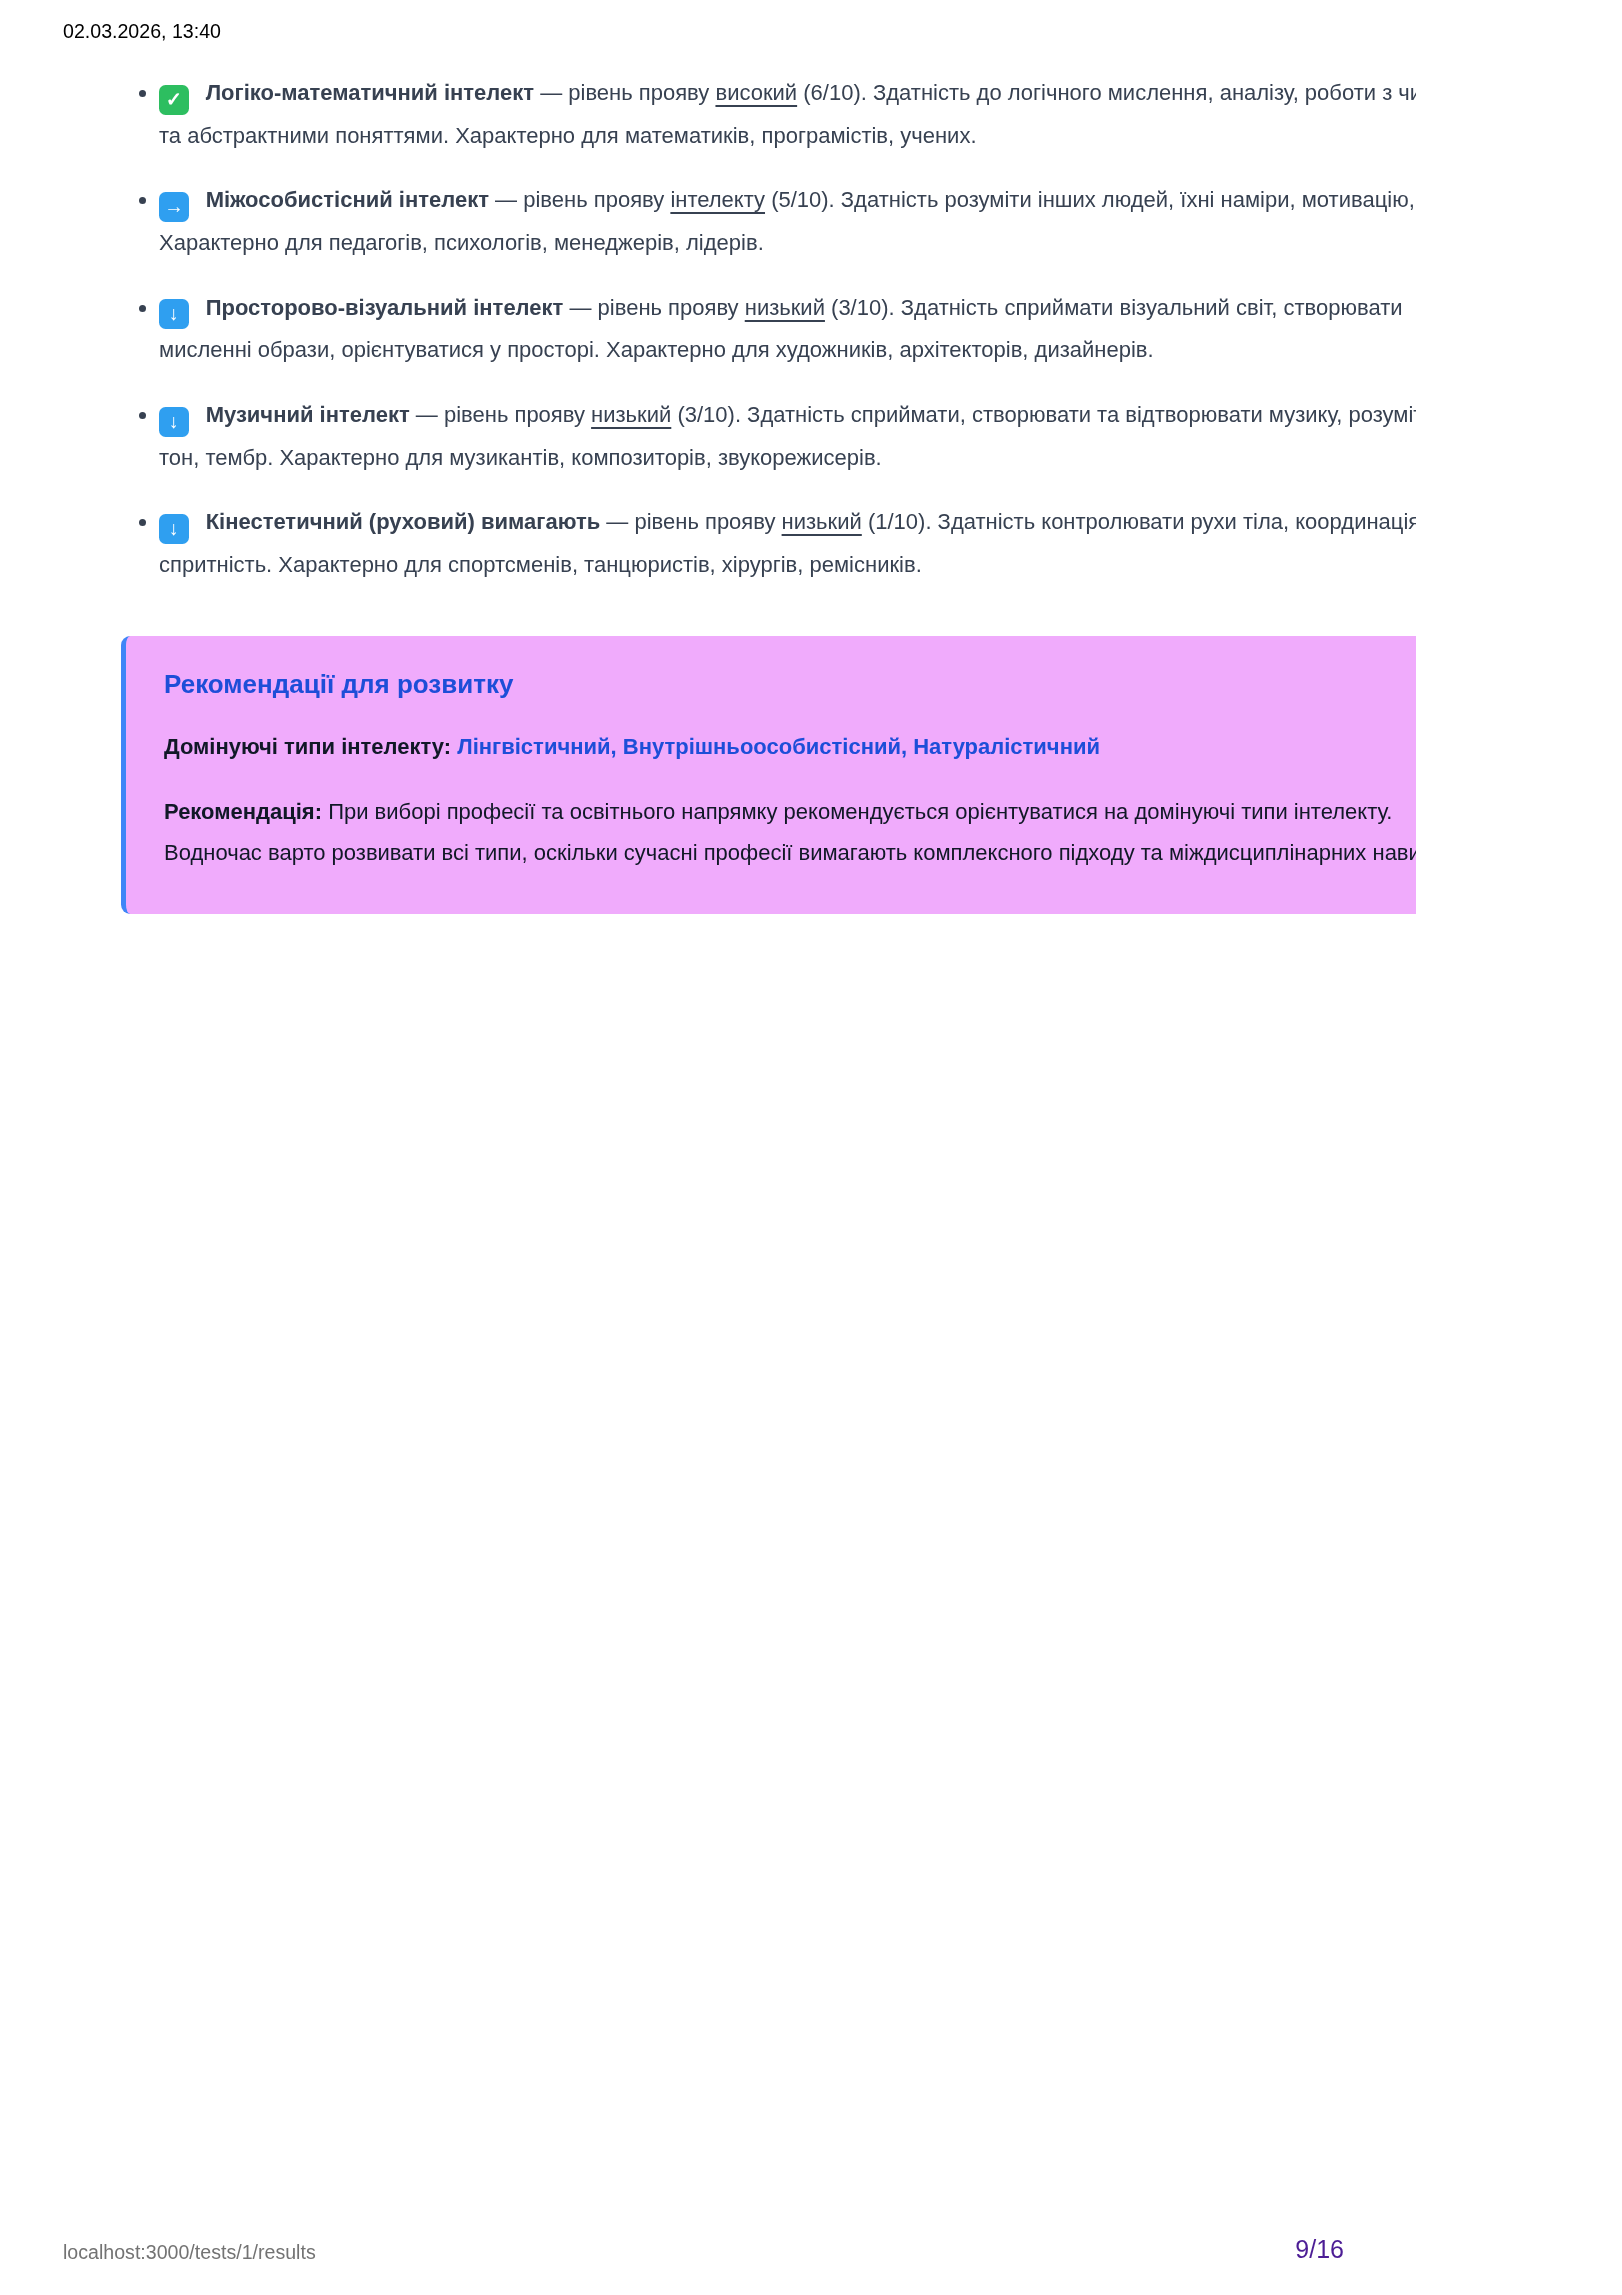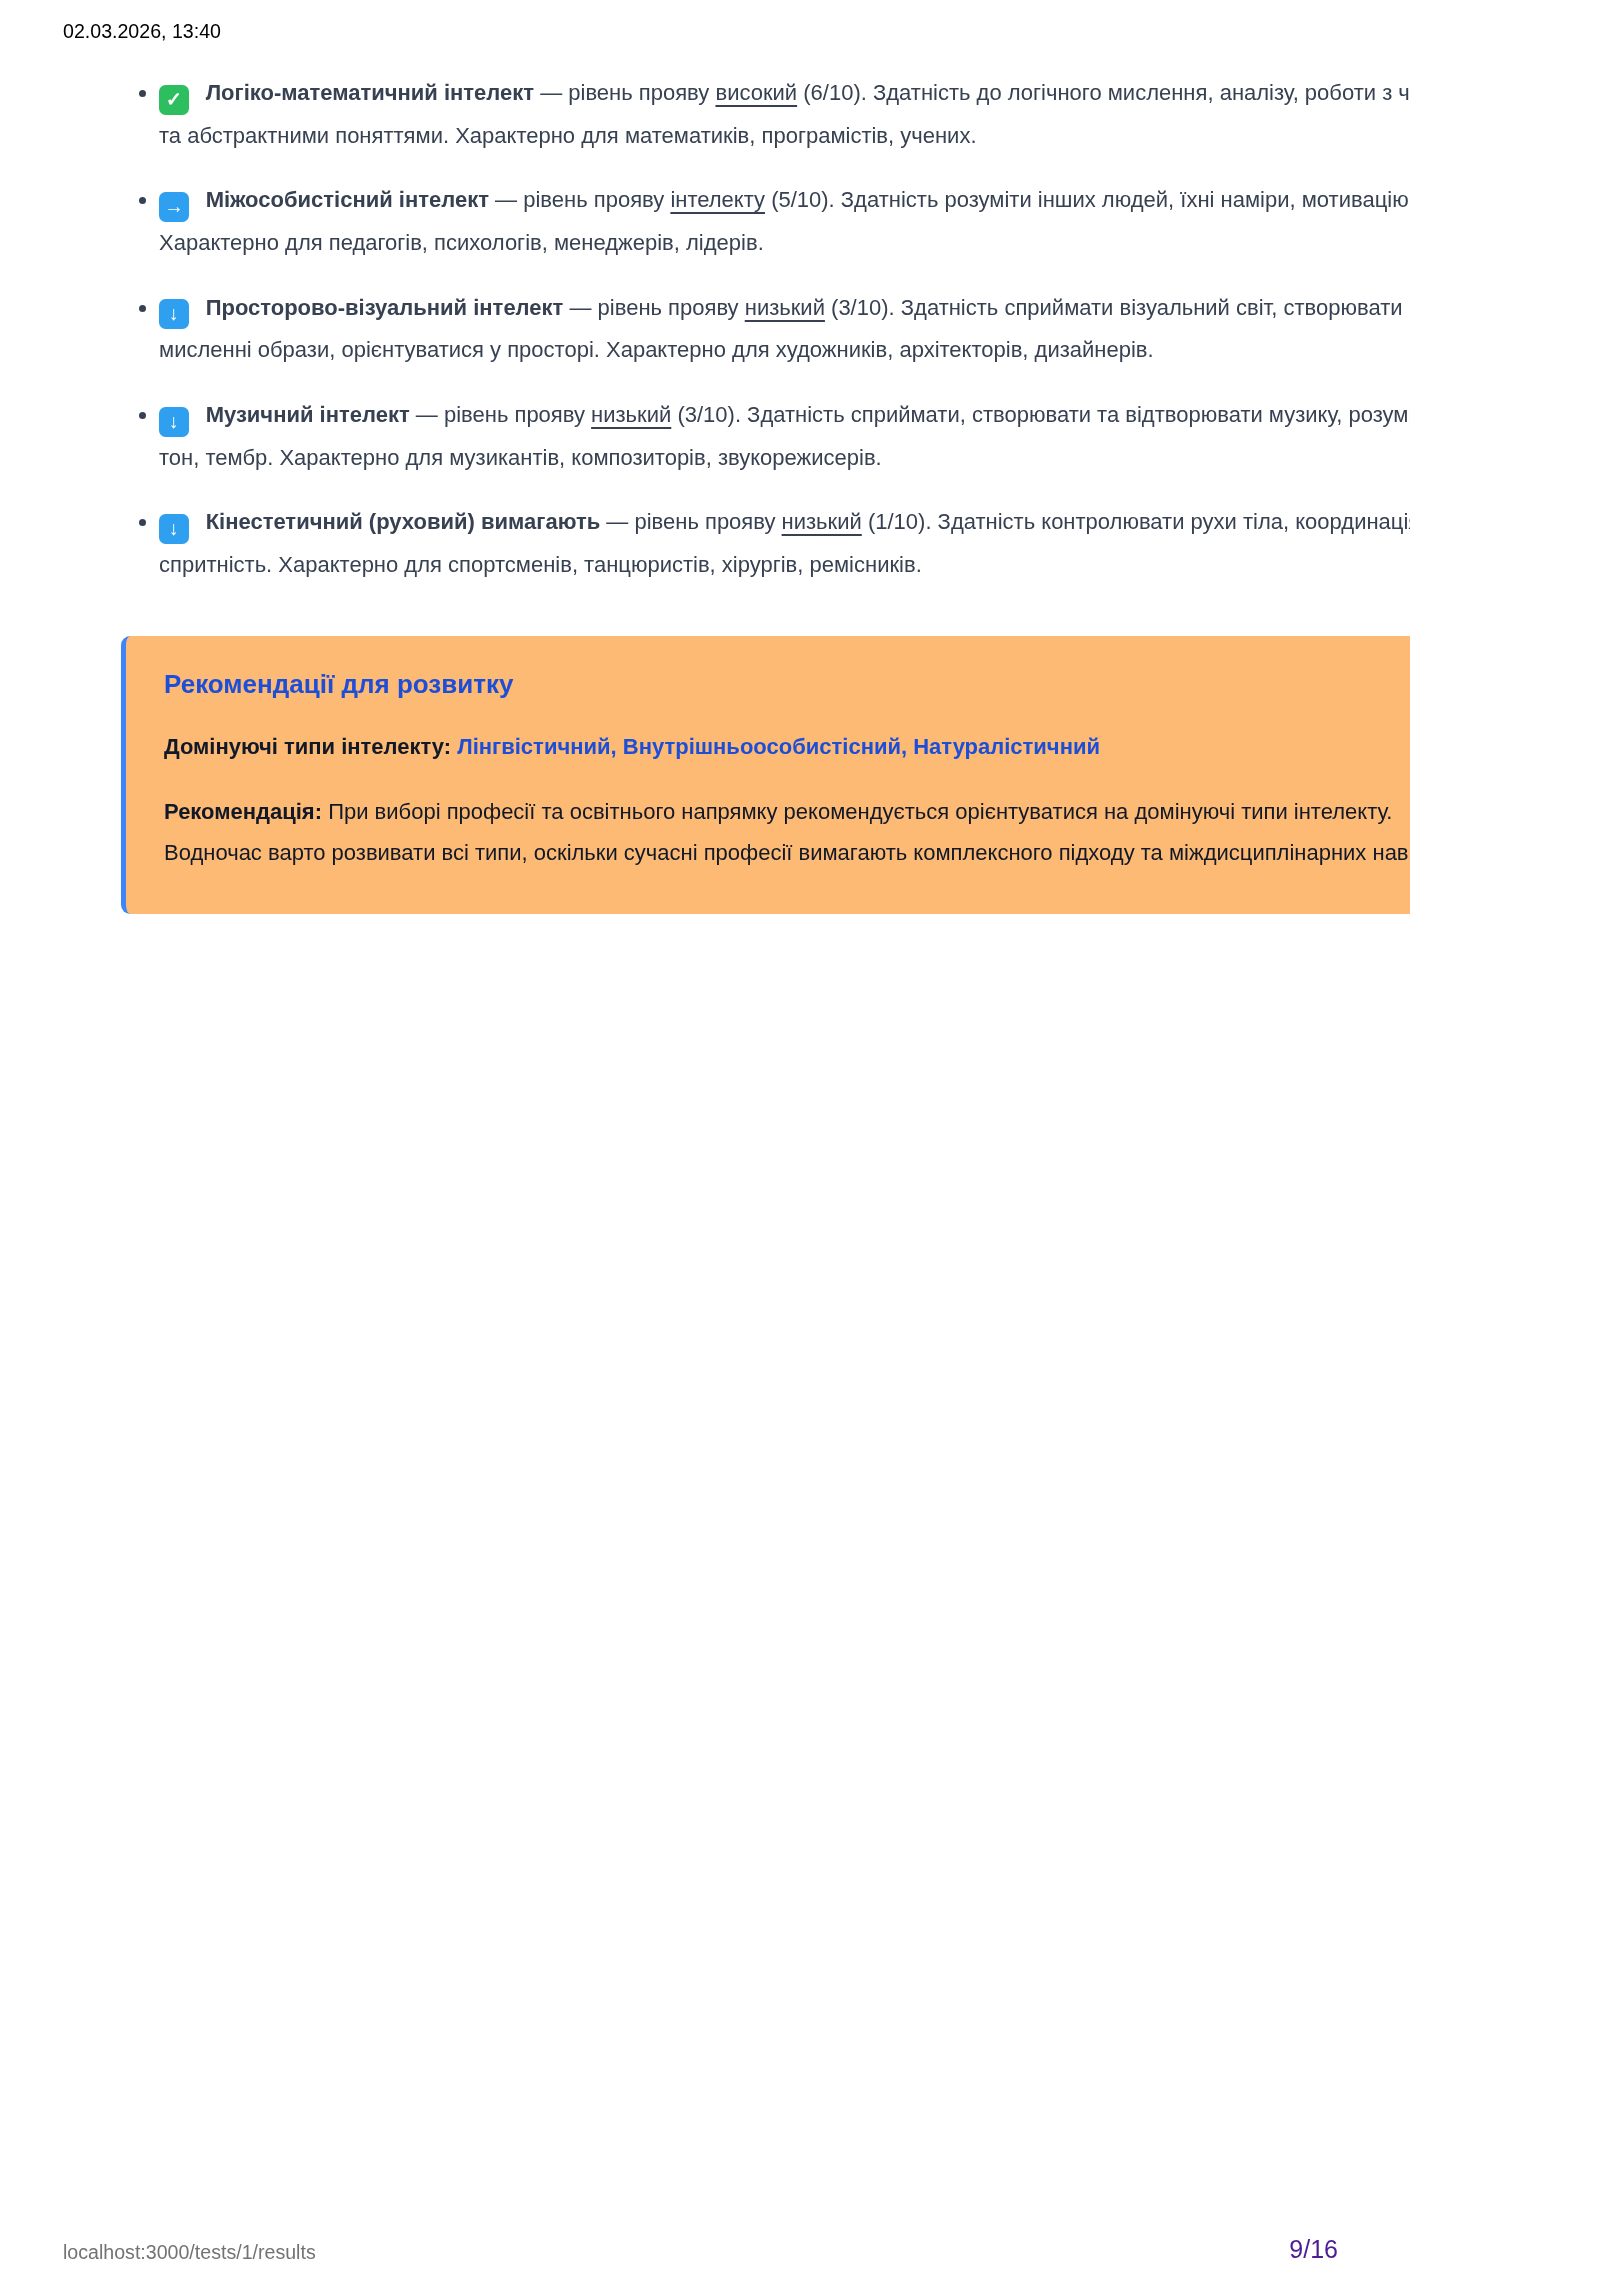--- a/index.html
+++ b/index.html
@@ -4,20 +4,21 @@
 <style>
   html, body { margin: 0; padding: 0; background: #ffffff; }
   .page {
     position: relative;
     width: 1410px;
     height: 2295px;
     background: #ffffff;
     font-family: "Liberation Sans", sans-serif;
     color: #374151;
     overflow: hidden;
+    padding-left: 6px;
   }
   .print-header {
     position: absolute;
     top: 19.6px;
     left: 63px;
     font-size: 19.6px;
     color: #000000;
   }
   .print-footer-left {
     position: absolute;
@@ -65,21 +66,21 @@
     margin-right: 10.5px;
   }
   .item-name { font-weight: bold; color: #374151; }
   .level {
     text-decoration: underline;
     text-underline-offset: 4.6px;
   }
   .reco-box {
     margin-top: 51px;
     margin-left: 58px;
-    background: #fdba74;
+    background: #f0abfc;
     border-left: 5.9px solid #3f85f7;
     border-radius: 9.2px;
     padding: 33px 39px 41px 38px;
   }
   .reco-title {
     margin: 0 0 34px 0;
     font-size: 26px;
     font-weight: bold;
     color: #1d4ed8;
   }

